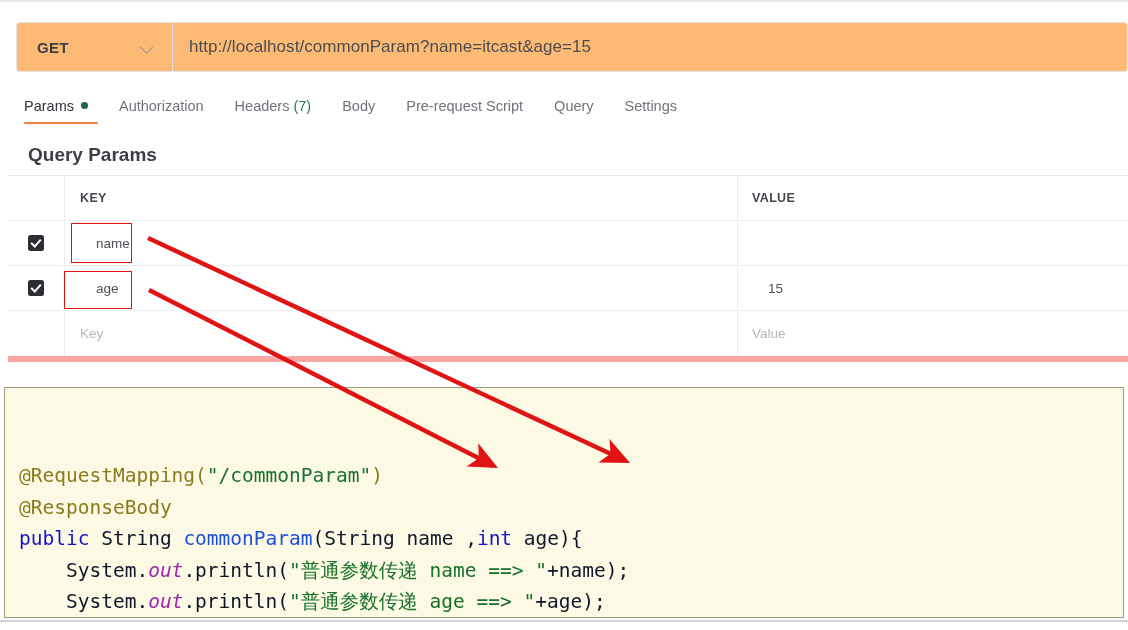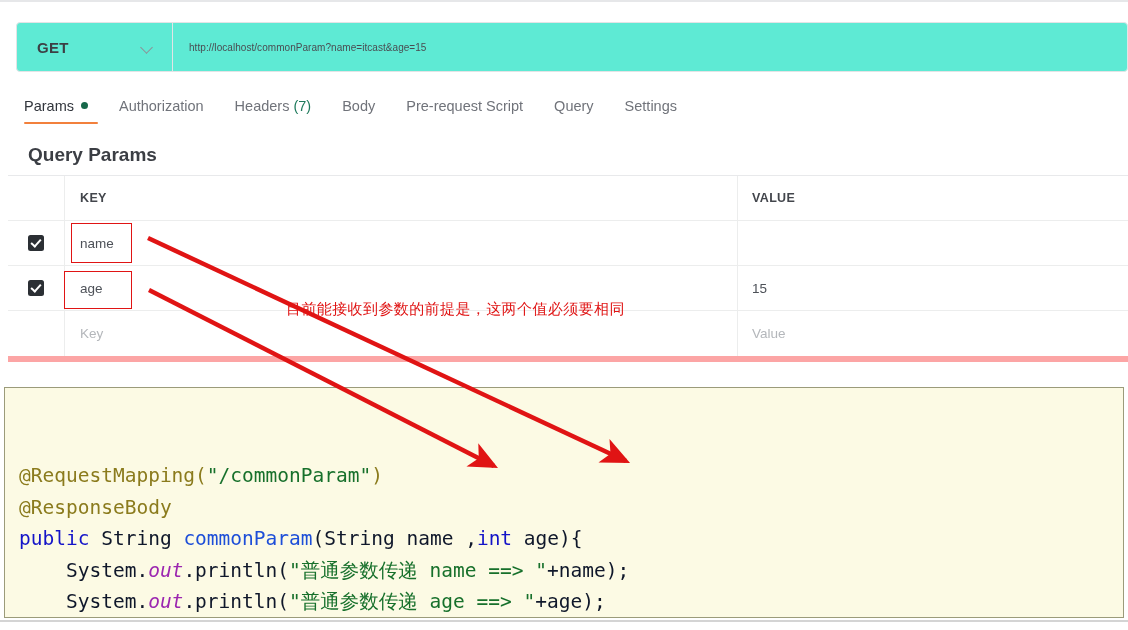--- a/index.html
+++ b/index.html
@@ -24,21 +24,21 @@
     height: 372px;
     background: #ffffff;
     border-top: 2px solid #e6e7e9;
   }
 
   .url-bar {
     position: absolute;
     left: 16px; top: 20px;
     width: 1112px;
     height: 50px;
-    background: #5eead4;
+    background: #fdba74;
     border: 1px solid #e3e4e6;
     border-radius: 4px;
     box-sizing: border-box;
     display: flex;
     align-items: stretch;
   }
   .method-box {
     width: 156px;
     display: flex;
     align-items: center;
@@ -66,21 +66,21 @@
     width: 8px; height: 8px;
     border-right: 1.6px solid #8d9096;
     border-bottom: 1.6px solid #8d9096;
     transform: rotate(45deg);
   }
   .url-input {
     flex: 1;
     display: flex;
     align-items: center;
     padding-left: 16px;
-    font-size: 10px;
+    font-size: 17px;
     color: #4a4d52;
     letter-spacing: 0.05px;
     background: transparent;
     border: none;
     outline: none;
     font-family: "Liberation Sans", sans-serif;
     cursor: text;
   }
 
   
@@ -163,21 +163,21 @@
   }
   .cell-val {
     flex: 1;
     height: 100%;
     display: flex;
     align-items: center;
     padding-left: 14px;
     box-sizing: border-box;
   }
   .hdr { font-size: 12.5px; font-weight: bold; color: #43464c; letter-spacing: 0.35px; }
-  .celltext { font-size: 13.5px; color: #4d5158; }
+  .celltext { font-size: 13.5px; color: #4d5158; margin-left: 16px; }
   .placeholder { font-size: 13.5px; color: #b4b7bb; }
   .cbox {
     width: 16px; height: 16px;
     background: #2b2f34;
     border-radius: 2.5px;
     position: relative;
     cursor: pointer;
   }
   .cbox::after {
     content: "";
@@ -346,15 +346,14 @@
       <marker id="ah" markerWidth="7" markerHeight="7" refX="5.4" refY="3.2" orient="auto" markerUnits="strokeWidth">
         <path d="M0,0.3 L6.4,3.2 L0,6.1 L1.6,3.2 Z" fill="#e01414"></path>
       </marker>
     </defs>
 
     <line x1="148" y1="238" x2="626" y2="461" stroke="#e01414" stroke-width="4.5" marker-end="url(#ah)"></line>
 
     <line x1="149" y1="290" x2="494" y2="466" stroke="#e01414" stroke-width="4.5" marker-end="url(#ah)"></line>
   </svg>
 
-  <div class="cn-note">目前能接收到参数的前提是，这两个值必须要相同</div>
 
 </div>
 
 </body></html>

